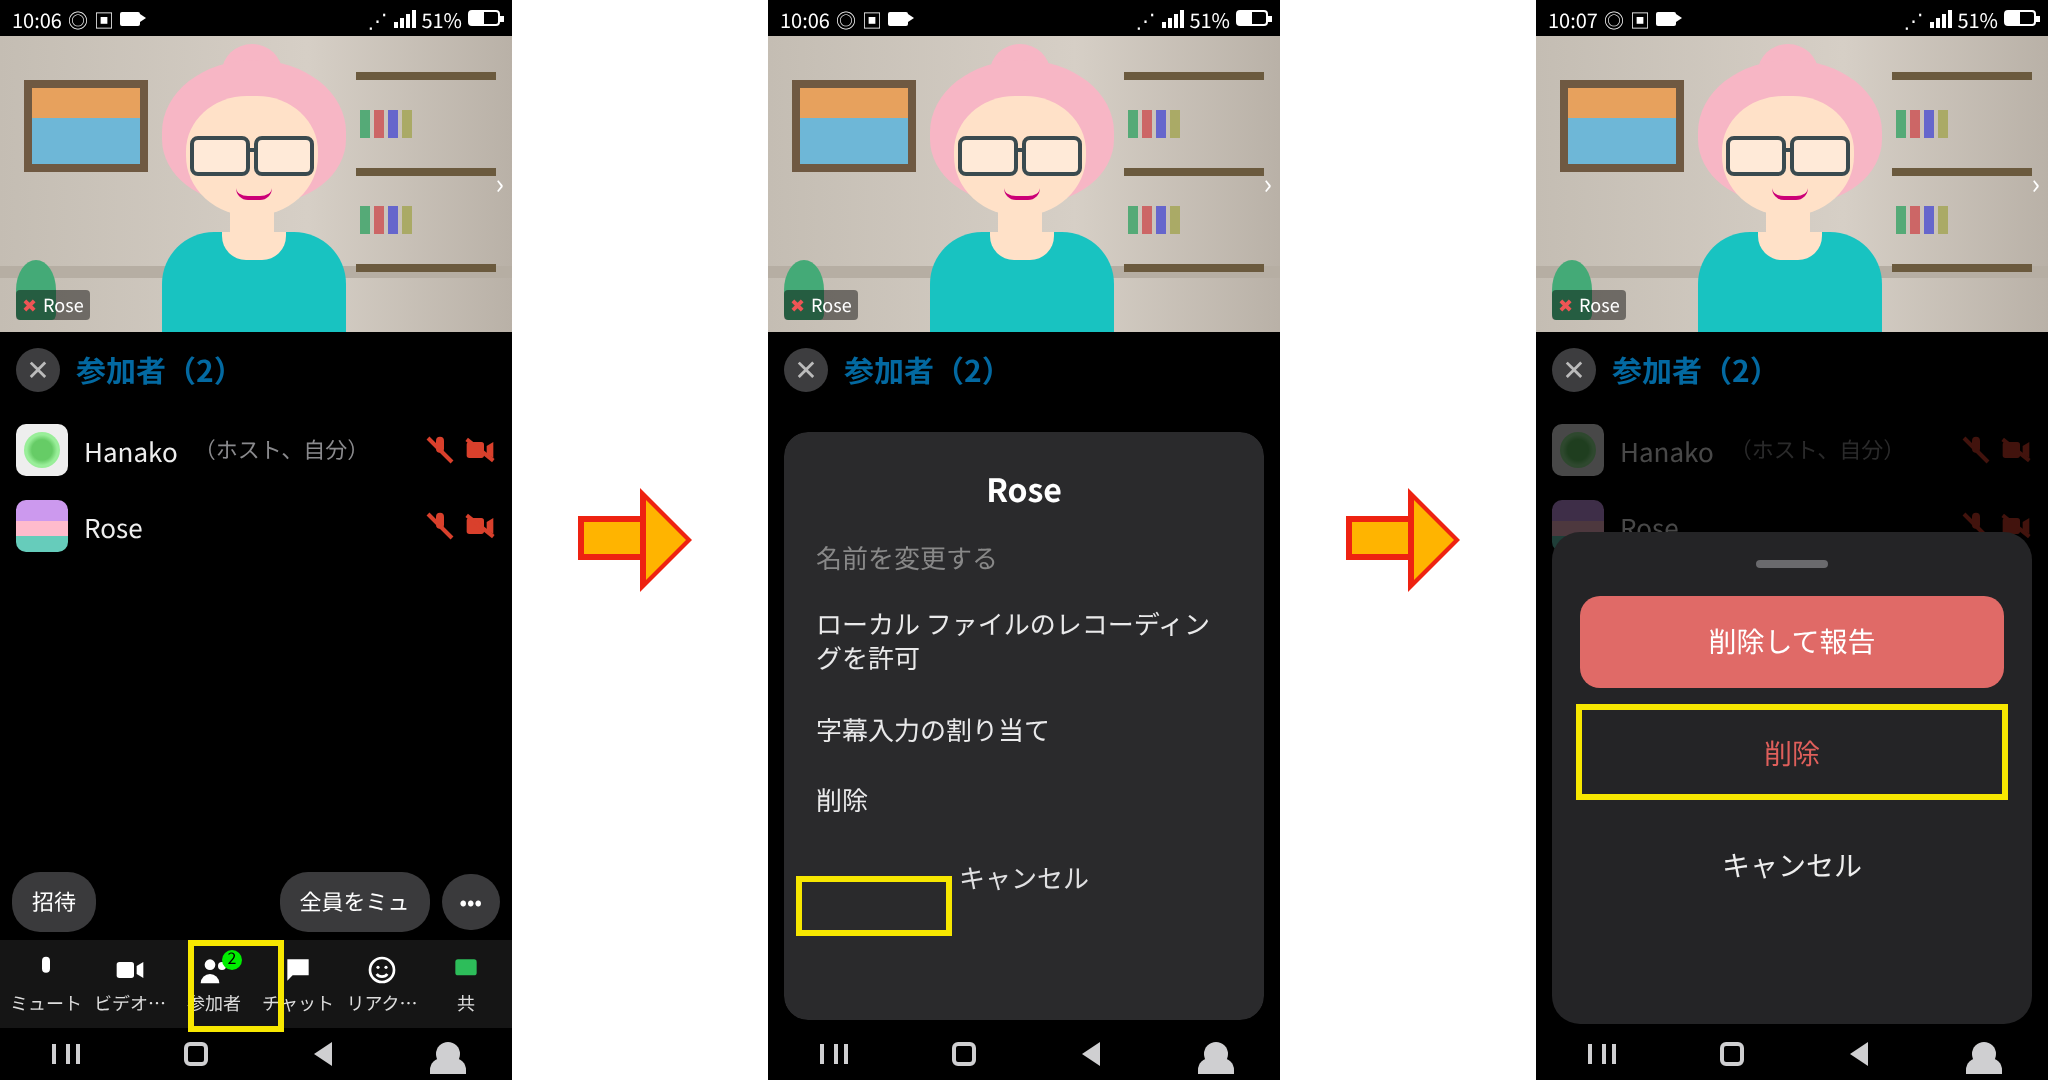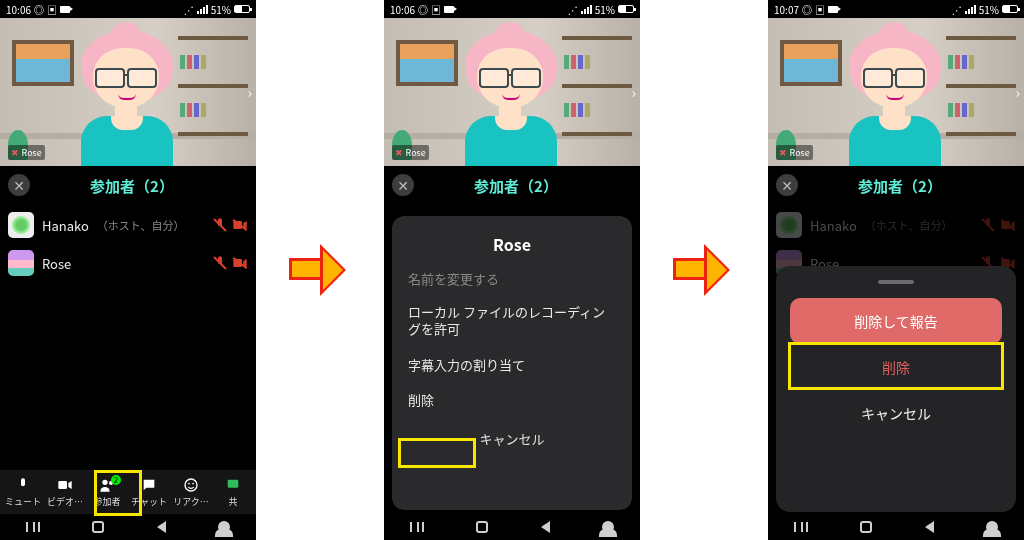--- a/index.html
+++ b/index.html
@@ -42,21 +42,21 @@
   .body{position:absolute; top:94px; left:18px; width:92px; height:60px; background:#18c3c1; border-radius:26px 26px 6px 6px;}
   .body::before{content:""; position:absolute; left:30px; top:0; width:32px; height:14px; background:#ffe1c8; border-radius:0 0 12px 12px;}
   .name-tag{ position:absolute; left:8px; bottom:6px; font-size:9px; color:#fff; background:rgba(0,0,0,0.45); padding:1px 3px; border-radius:2px; display:flex; align-items:center; gap:3px;}
   .name-tag .mic-off{ color:#e55; }
 
   .caret { position:absolute; right:4px; top:50%; transform:translateY(-50%); color:#fff; font-size:14px; }
 
   
   .panel-header{ display:flex; align-items:center; gap:8px; padding:8px 8px 10px 8px; }
   .close-x{ width:22px; height:22px; border-radius:50%; background:#3d3d3f; color:#bbb; display:flex; align-items:center; justify-content:center; font-size:14px; }
-  .panel-title{ flex:1; text-align:center; color:#5eead4; font-size:15px; font-weight:600; padding-right:22px; }
+  .panel-title{ flex:1; text-align:left; color:#0369a1; font-size:15px; font-weight:600; padding-right:22px; }
 
   .list { display:flex; flex-direction:column; }
   .p-row{ display:flex; align-items:center; gap:8px; padding:6px 8px; }
   .p-ava{ width:26px; height:26px; border-radius:5px; background:#eee; position:relative; overflow:hidden; }
   .p-ava.green::after{content:""; position:absolute; inset:4px; background:radial-gradient(#6c6 40%, #9e9 60%); border-radius:50%;}
   .p-ava.rose{ background:linear-gradient(#c9e 0 40%,#fbc 40% 70%, #6cb 70% 100%); }
   .p-name{ color:#eee; font-size:13px; }
   .p-sub{ color:#8a8a8d; font-size:11px; }
   .p-icons{ margin-left:auto; display:flex; gap:4px; color:#e44; font-size:12px; }
   .p-icons svg{width:16px; height:16px; fill:#d9402c;}
@@ -86,21 +86,21 @@
   .sheet-item{ color:#e9e9ea; font-size:13px; padding:9px 16px; line-height:1.35; }
   .sheet-item.trunc{ color:#888; position:relative; padding-top:4px; padding-bottom:6px; }
   .sheet-item.cancel{ text-align:center; color:#e0e0e2; padding-top:12px; }
 
   
   .overlay-faded .p-row{ opacity:.3 }
   .confirm-sheet{ position:absolute; left:8px; right:8px; bottom:28px; top:266px; background:#242426; border-radius:14px; padding:14px 14px 10px 14px; display:flex; flex-direction:column; }
   .drag-handle{ width:36px; height:4px; background:#6a6a6d; border-radius:3px; align-self:center; margin-bottom:14px;}
   .confirm-title{ color:#fff; font-size:16px; font-weight:600; padding:4px 0 22px 4px; }
   .confirm-title b{font-weight:700;}
-  .btn{ border-radius:10px; text-align:center; padding:13px 16px; font-size:14px; }
+  .btn{ border-radius:10px; text-align:center; padding:13px 16px; font-size:14px; margin-bottom:10px; }
   .btn.red{ background:#e06a67; color:#fff; }
   .btn.red-outline{ color:#df5f5b; background:transparent; }
   .btn.gray{ color:#eee; background:transparent; }
 
   
   .arrow{ width:62px; height:60px; position:relative; flex:0 0 auto; }
   .arrow .shaft{ position:absolute; left:0; top:18px; width:34px; height:22px; background:#ffb400; border:3px solid #e21; border-right:none; }
   .arrow .head{ position:absolute; left:31px; top:4px; width:0; height:0; border-top:26px solid transparent; border-bottom:26px solid transparent; border-left:26px solid #e21; }
   .arrow .head::after{ content:""; position:absolute; left:-23px; top:-20px; width:0;height:0; border-top:20px solid transparent; border-bottom:20px solid transparent; border-left:20px solid #ffb400; }
 
@@ -208,20 +208,26 @@
             </svg>
           <svg viewBox="0 0 24 24">
               <rect x="2" y="6" width="13" height="12" rx="2"></rect>
               <path d="M17 9l5-3v12l-5-3z"></path>
               <line x1="2" y1="4" x2="22" y2="20" stroke="#d9402c" stroke-width="3"></line>
             </svg>
         </div>
       </div>
     </div>
 
+    <div class="bottom-actions">
+      <div class="pill">招待</div>
+      <div class="spacer"></div>
+      <div class="pill">全員をミュ</div>
+      <div class="pill more">•••</div>
+    </div>
 
     <div class="toolbar">
       <div class="titem">
           <svg viewBox="0 0 24 24">
             <path d="M12 2a3 3 0 0 1 3 3v6a3 3 0 0 1-6 0V5a3 3 0 0 1 3-3z" fill="#fff"></path>
           </svg>
           <span>ミュート</span>
         </div>
       <div class="titem">
           <svg viewBox="0 0 24 24">

